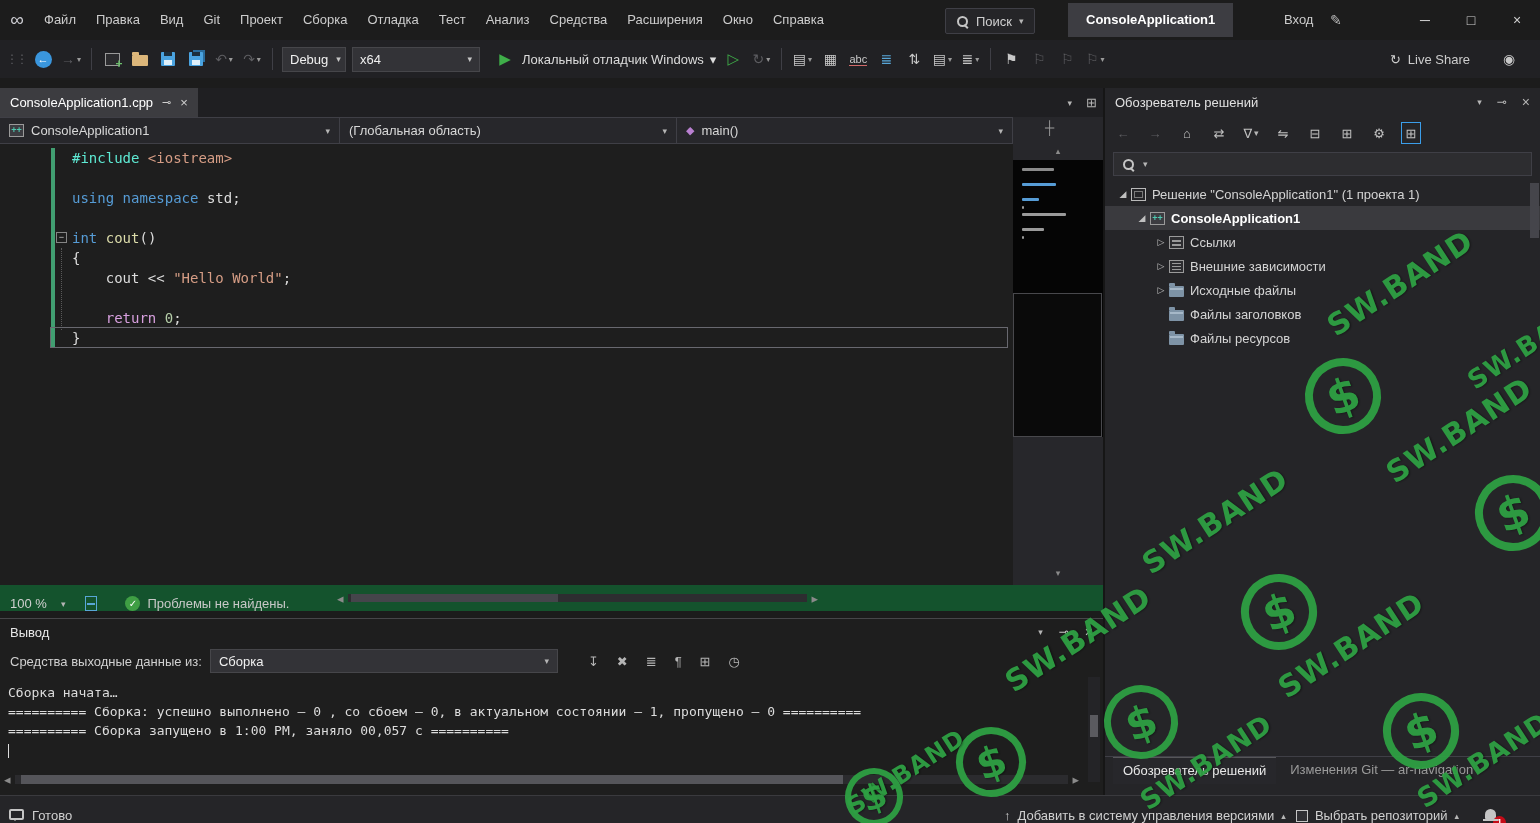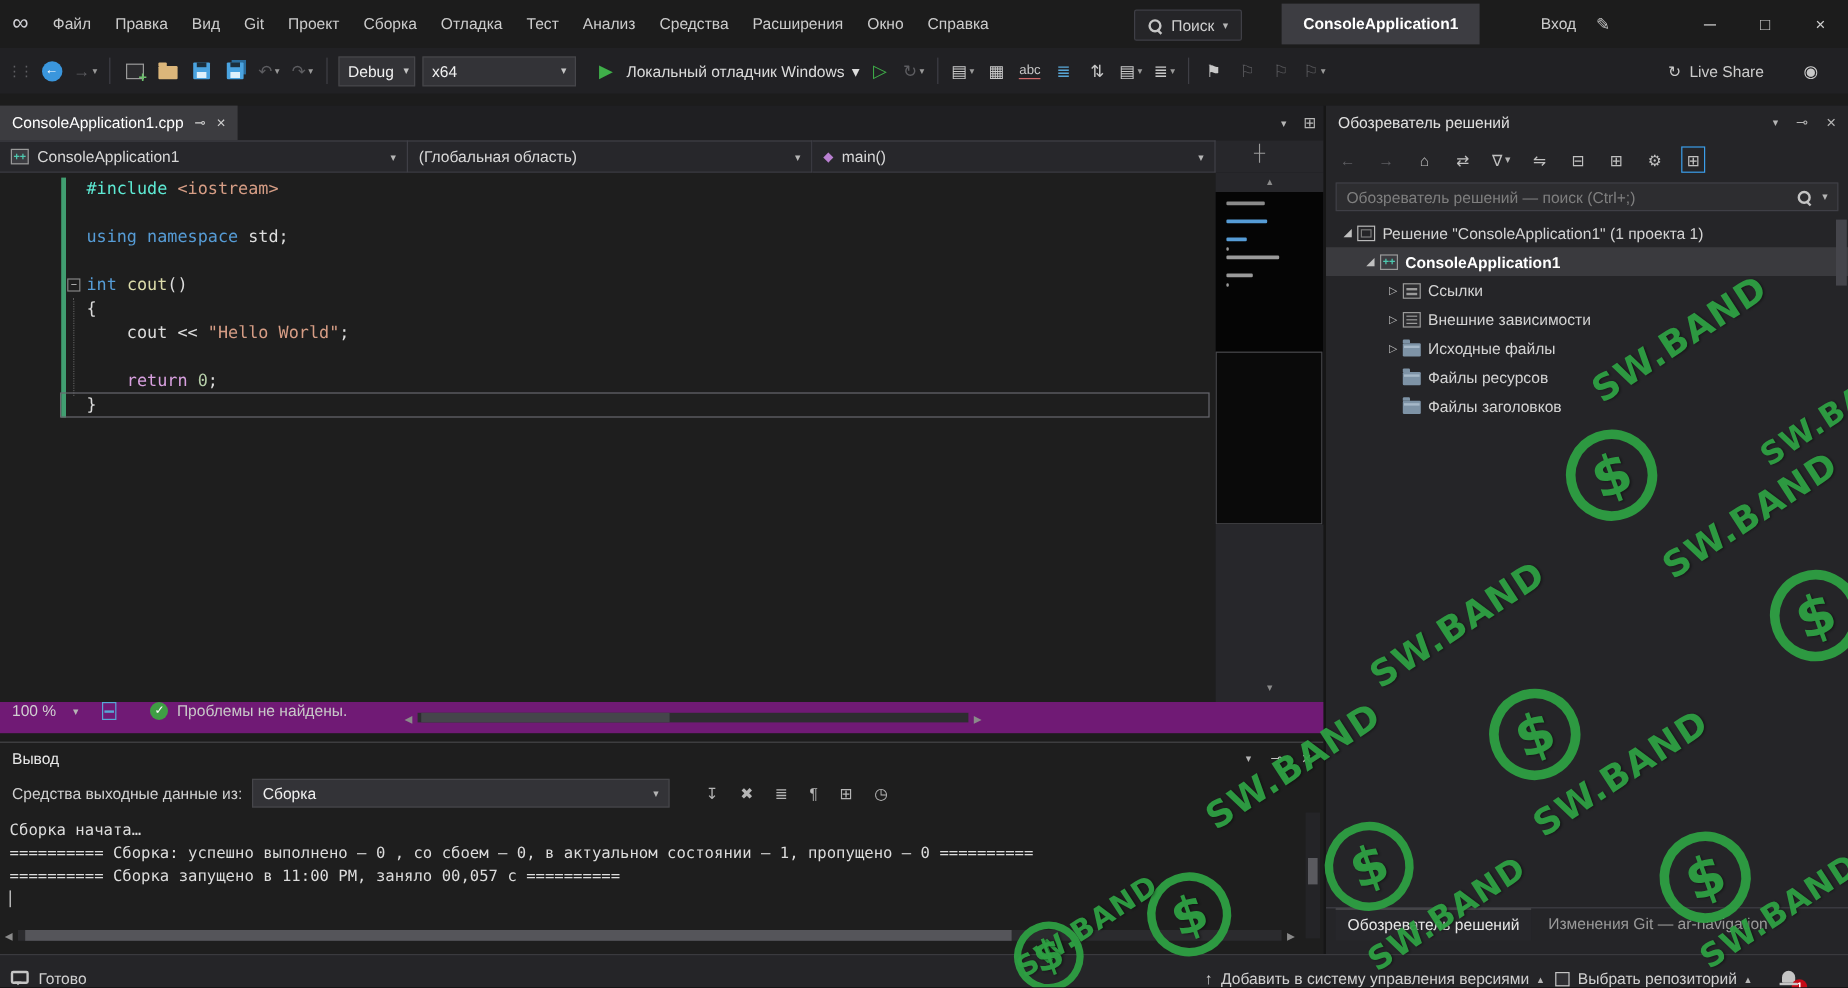--- a/index.html
+++ b/index.html
@@ -61,21 +61,21 @@
   .current-line{position:absolute;left:50px;top:327px;width:958px;height:21px;border:1px solid #68686f}
 
   
   .mm-strip{position:absolute;left:1013px;top:144px;width:90px;height:441px;background:#27272b}
   .mm-doc{position:absolute;left:0;top:16px;width:90px;height:277px;background:#050505}
   .mm-view{position:absolute;left:0;top:149px;width:89px;height:144px;background:#0a0a0a;border:1px solid #48484c}
   .mm-mark{position:absolute;left:9px;height:3px;border-radius:1px}
   .mm-arrow{position:absolute;left:0;width:90px;text-align:center;color:#8a8a8a;font-size:9px}
 
   
-  .ed-status{position:absolute;left:0;top:585px;width:1302px;height:26px;background:#701a75;display:flex;align-items:flex-start;color:#c8c8c8}
+  .ed-status{position:absolute;left:0;top:585px;width:1302px;height:26px;background:#14532d;display:flex;align-items:flex-end;color:#c8c8c8}
   .zoom-combo{display:flex;align-items:center;gap:14px;padding:0 10px;color:#d0d0d0}
   .health{width:12px;height:15px;border:1px solid #58a6d6;position:relative;margin:0 10px}
   .health::after{content:"";position:absolute;left:1px;top:6px;width:8px;height:2px;background:#58a6d6}
   .ok-circle{width:15px;height:15px;border-radius:50%;background:#3f9e44;color:#fff;font-size:10px;line-height:15px;text-align:center;margin:0 7px 0 18px}
   .ed-hscroll{position:absolute;left:337px;top:589px;width:481px;height:18px;display:flex;align-items:center;color:#8a8a8a}
   .ed-hscroll .track{flex:1;height:8px;background:#2d2d30;margin:0 4px;position:relative}
   .ed-hscroll .thumb{position:absolute;left:3px;top:0;width:45%;height:8px;background:#45454b}
   .ed-status-right{position:absolute;right:8px;top:585px;height:26px;display:flex;align-items:center;gap:26px;color:#c8c8c8}
 
   
@@ -395,21 +395,21 @@
         <span>✖</span>
         <span>≣</span>
         <span>¶</span>
         <span>⊞</span>
         <span>◷</span>
       </span>
     </div>
     <div class="out-lines">
         <div class="out-line">Сборка начата…</div>
         <div class="out-line">========== Сборка: успешно выполнено — 0 , со сбоем — 0, в актуальном состоянии — 1, пропущено — 0 ==========</div>
-        <div class="out-line">========== Сборка запущено в 11:00 PM, заняло 00,057 с ==========</div>
+        <div class="out-line">========== Сборка запущено в 1:00 PM, заняло 00,057 с ==========</div>
         <div class="out-line"><span class="out-caret"></span></div>
       </div>
     <div class="out-vscroll">
         <div class="thumb"></div>
       </div>
     <div class="out-hscroll">
       <span>◂</span>
       <div class="track">
           <div class="thumb"></div>
         </div>
@@ -435,21 +435,20 @@
           <span>∇</span>
           <span class="caret-sm">▾</span>
         </span>
       <span class="sol-tb">⇋</span>
       <span class="sol-tb">⊟</span>
       <span class="sol-tb">⊞</span>
       <span class="sol-tb">⚙</span>
       <span class="sol-tb hl">⊞</span>
     </div>
     <div class="sol-search">
-      <input placeholder="Обозреватель решений — поиск (Ctrl+;)" style="">
       <span class="magnifier"></span>
       <span class="caret-sm">▾</span>
     </div>
     <div class="tree">
         <div class="tree-row">
           <span style="width: 10px; flex: 0 0 auto;"></span>
           <span class="arrow">◢</span>
           <span class="tree-icon icon-solution"></span>
           <span class="tree-label">Решение "ConsoleApplication1" (1 проекта 1)</span>
         </div>
@@ -474,27 +473,27 @@
         <div class="tree-row">
           <span style="width: 48px; flex: 0 0 auto;"></span>
           <span class="arrow">▷</span>
           <span class="tree-icon icon-folder"></span>
           <span class="tree-label">Исходные файлы</span>
         </div>
         <div class="tree-row">
           <span style="width: 48px; flex: 0 0 auto;"></span>
           <span class="arrow"></span>
           <span class="tree-icon icon-folder"></span>
-          <span class="tree-label">Файлы ресурсов</span>
+          <span class="tree-label">Файлы заголовков</span>
         </div>
         <div class="tree-row">
           <span style="width: 48px; flex: 0 0 auto;"></span>
           <span class="arrow"></span>
           <span class="tree-icon icon-folder"></span>
-          <span class="tree-label">Файлы заголовков</span>
+          <span class="tree-label">Файлы ресурсов</span>
         </div>
       </div>
     <div class="sol-vscroll">
         <div class="thumb"></div>
       </div>
     <div class="panel-tabs">
         <div class="panel-tab active">Обозреватель решений</div>
         <div class="panel-tab">Изменения Git — ar-navigation</div>
       </div>
   </aside>

